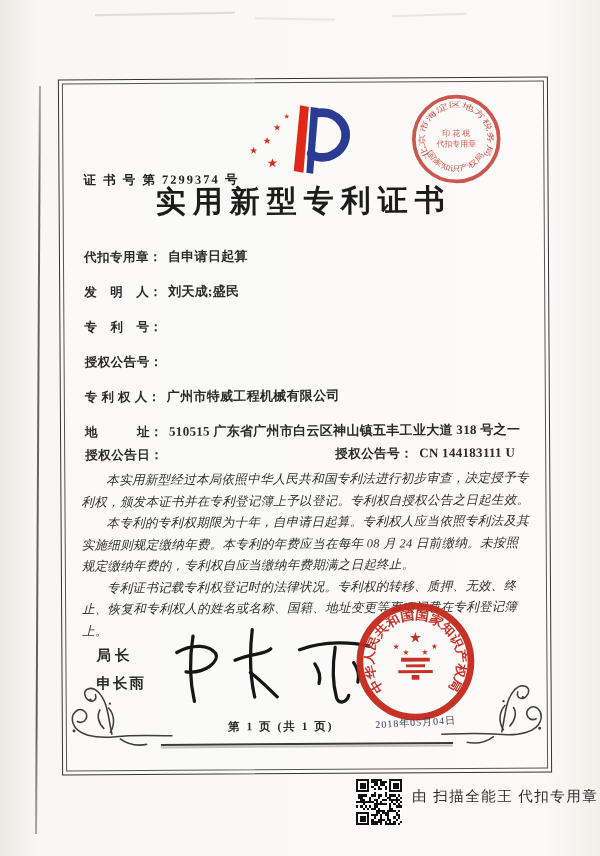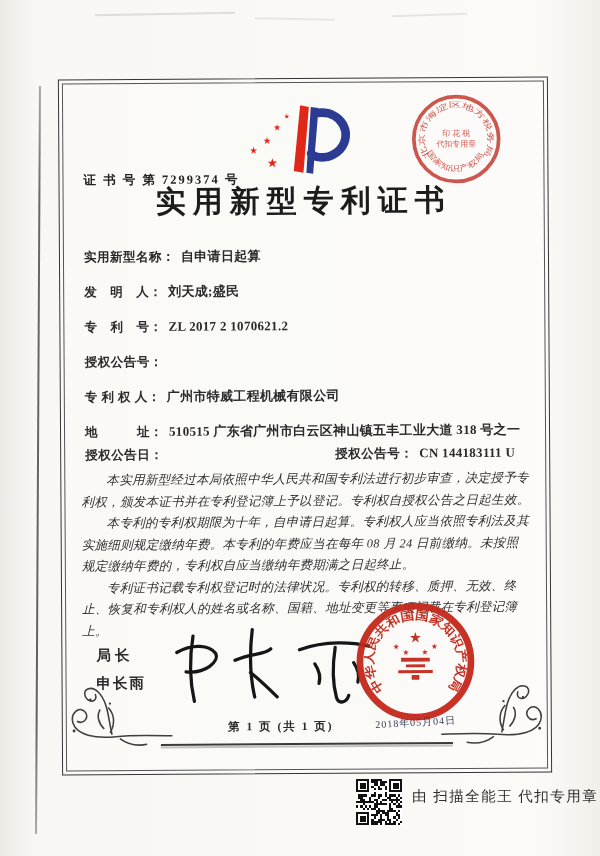--- a/index.html
+++ b/index.html
@@ -95,30 +95,29 @@
       <textPath href="#ts-bot" startOffset="2" textLength="66" lengthAdjust="spacingAndGlyphs">国家知识产权局</textPath>
     </text>
     <text x="50" y="47" text-anchor="middle" font-size="7.5" fill="#c8463c">印 花 税</text>
     <text x="50" y="57" text-anchor="middle" font-size="7.5" fill="#c8463c">代扣专用章</text>
   </svg>
 
   <div class="title">实用新型专利证书</div>
 
   <div class="fields">
     <div class="frow">
-      <span class="flabel">实用新型名称：</span>
+      <span class="flabel">代扣专用章：</span>
       <span class="fvalue">自申请日起算</span>
     </div>
     <div class="frow">
       <span class="flabel">发　明　人：</span>
       <span class="fvalue">刘天成;盛民</span>
     </div>
     <div class="frow">
       <span class="flabel">专　利　号：</span>
-      <span class="fvalue">ZL 2017 2 1070621.2</span>
     </div>
     <div class="frow">
       <span class="flabel">授权公告号：</span>
     </div>
     <div class="frow">
       <span class="flabel">专 利 权 人：</span>
       <span class="fvalue">广州市特威工程机械有限公司</span>
     </div>
     <div class="frow addr">
       <span class="flabel">地　　　址：</span>

